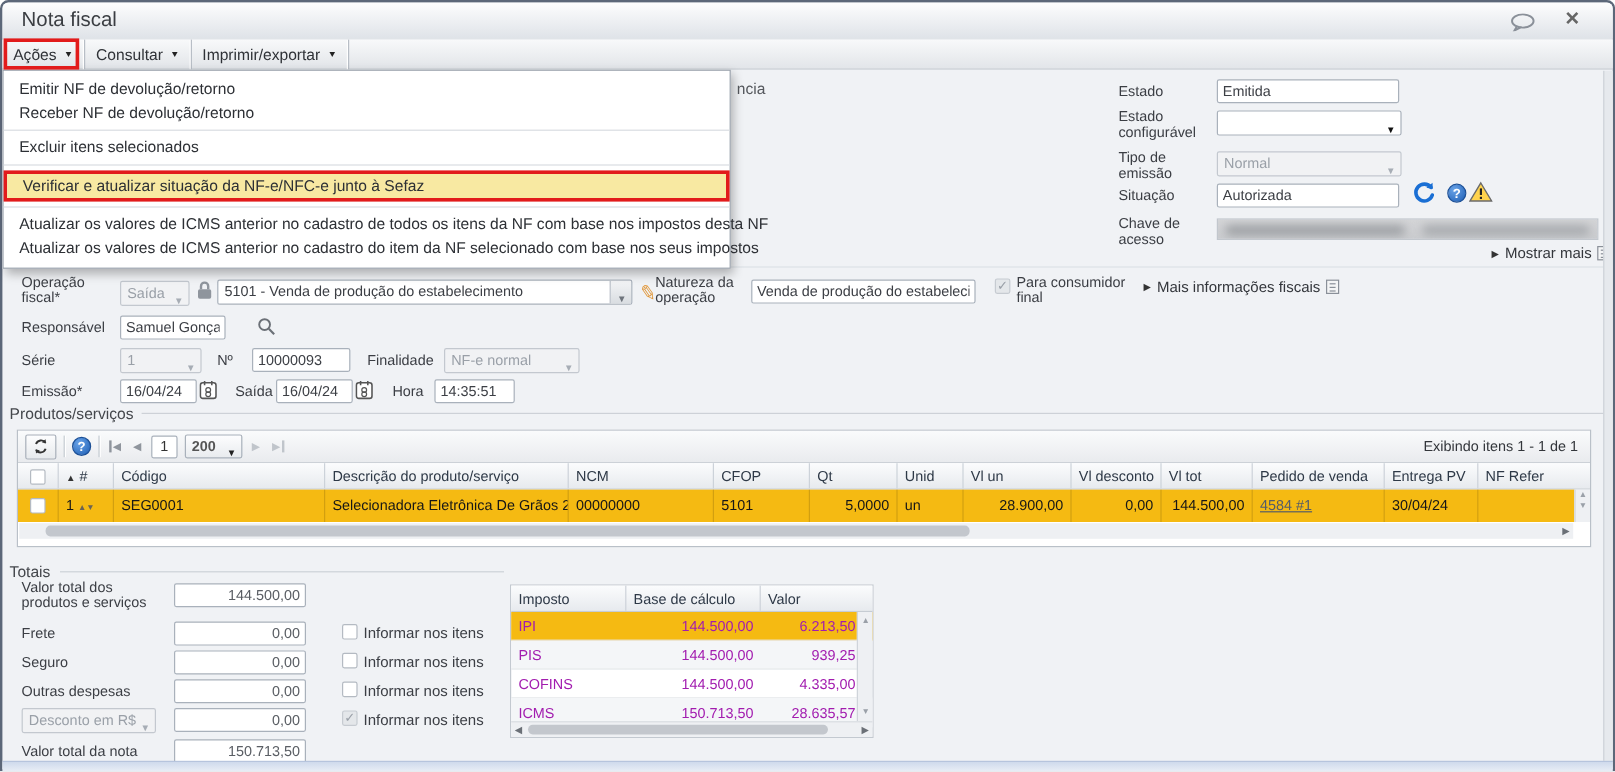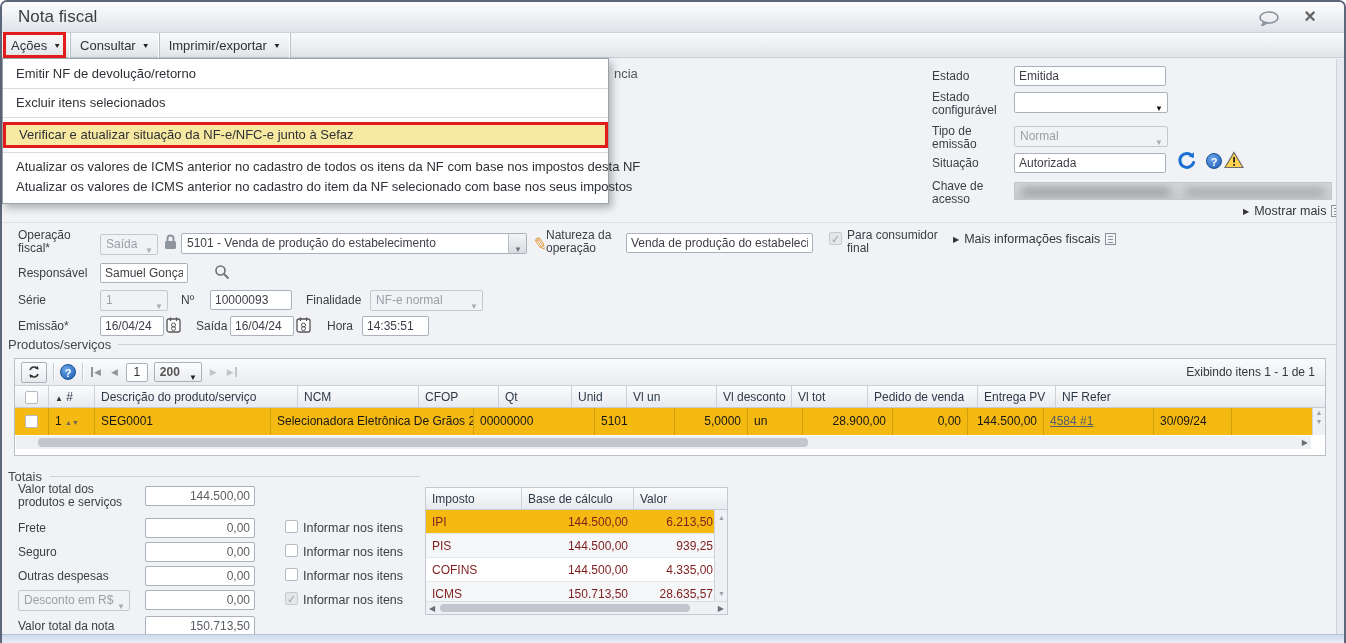--- a/index.html
+++ b/index.html
@@ -91,21 +91,21 @@
   .vstub span { font-size:7px; color:#9aa0a8; line-height:6px; }
   .hscroll { position:absolute; left:1px; right:14px; top:77px; height:13px; background:#eef0f3; }
   .hthumb { position:absolute; left:22px; top:2px; width:770px; height:9px; background:#c3c7cd; border-radius:4px; }
   .hscroll .ar { position:absolute; top:2px; font-size:8px; color:#6b7077; }
 
   
   .ttable { position:absolute; left:425px; top:487px; width:303px; height:128px; border:1px solid #c3c9d0; background:#fff; }
   .thead { display:flex; height:22px; background:linear-gradient(#fbfcfd,#e7eaee); border-bottom:1px solid #c6ccd3; }
   .thead .hc { border-right:1px solid #ccd2d9; font-size:12px; color:#2e3947; padding:4px 6px 0 6px; flex:0 0 auto; }
   .trow { display:flex; height:24px; border-bottom:1px solid #e6e9ec; }
-  .trow .tc { font-size:12px; color:#7f1d1d; padding:5px 6px 0 6px; flex:0 0 auto; white-space:nowrap; overflow:hidden; }
+  .trow .tc { font-size:12px; color:#a21caf; padding:5px 6px 0 6px; flex:0 0 auto; white-space:nowrap; overflow:hidden; }
   .trow.alt { background:#f4f6f8; }
   .trow.sel-row { background:#f5ba12; }
   .tvstub { position:absolute; right:0; top:22px; bottom:13px; width:13px; background:#eef0f3; border-left:1px solid #cfd4da; }
   .tvstub .up { position:absolute; top:4px; left:3px; font-size:7px; color:#9aa0a8; }
   .tvstub .dn { position:absolute; bottom:4px; left:3px; font-size:7px; color:#9aa0a8; }
   .thscroll { position:absolute; left:0; right:0; bottom:0; height:13px; background:#eef0f3; border-top:1px solid #d9dde1; }
   .thscroll .thumb { position:absolute; left:14px; top:2px; width:250px; height:8px; background:#c3c7cd; border-radius:4px; }
   .thscroll .ar { position:absolute; top:2px; font-size:8px; color:#6b7077; }
 
   .bottom-strip { position:absolute; left:2px; right:2px; bottom:0; height:9px;
@@ -296,20 +296,21 @@
         <span class="chev">▼</span>
       </div>
       <span class="pgic lite">▶</span>
       <span class="pgic lite"><span style="border-right:2px solid #c0c5cb; padding-right:1px;">▶</span></span>
       <span class="pstatus">Exibindo itens 1 - 1 de 1</span>
     </div>
 
     <div class="phead">
       <div class="hc" style="width:34px; text-align:center;"><span class="cbx" style="position:static; display:inline-block; vertical-align:-3px;"></span></div>
       <div class="hc" style="width:46px;"><span style="font-size:8px; color:#333;">▲</span> <span>#</span></div>
+      <div class="hc" style="width:176px;">Código</div>
       <div class="hc" style="width:203px;">Descrição do produto/serviço</div>
       <div class="hc" style="width:121px;">NCM</div>
       <div class="hc" style="width:80px;">CFOP</div>
       <div class="hc" style="width:73px;">Qt</div>
       <div class="hc" style="width:55px;">Unid</div>
       <div class="hc" style="width:90px;">Vl un</div>
       <div class="hc" style="width:75px;">Vl desconto</div>
       <div class="hc" style="width:76px;">Vl tot</div>
       <div class="hc" style="width:110px;">Pedido de venda</div>
       <div class="hc" style="width:78px;">Entrega PV</div>
@@ -322,21 +323,21 @@
       <div class="rc" style="width:176px;">SEG0001</div>
       <div class="rc" style="width:203px;">Selecionadora Eletrônica De Grãos 24 Can...</div>
       <div class="rc" style="width:121px;">00000000</div>
       <div class="rc" style="width:80px;">5101</div>
       <div class="rc r" style="width:73px;">5,0000</div>
       <div class="rc" style="width:55px;">un</div>
       <div class="rc r" style="width:90px;">28.900,00</div>
       <div class="rc r" style="width:75px;">0,00</div>
       <div class="rc r" style="width:76px;">144.500,00</div>
       <div class="rc" style="width:110px;"><span style="text-decoration:underline; color:#555d68;">4584 #1</span></div>
-      <div class="rc" style="width:78px;">30/09/24</div>
+      <div class="rc" style="width:78px;">30/04/24</div>
       <div class="rc" style="flex:1 1 auto; border-right:none;"></div>
     </div>
     <div class="vstub">
       <span>▲</span>
       <span>▼</span>
     </div>
     <div class="hscroll">
       <div class="hthumb"></div>
       <span class="ar" style="right:3px;">▶</span>
     </div>
@@ -409,20 +410,21 @@
       <div class="thumb"></div>
       <span class="ar" style="right:3px;">▶</span>
     </div>
   </div>
 
   <div class="right-track"></div>
   <div class="bottom-strip"></div>
 
   <div class="menu">
     <div class="mi">Emitir NF de devolução/retorno</div>
+    <div class="mi">Receber NF de devolução/retorno</div>
     <div class="msep"></div>
     <div class="mi">Excluir itens selecionados</div>
     <div class="msep"></div>
     <div class="mi-red-wrap">
       <div class="mi hl">Verificar e atualizar situação da NF-e/NFC-e junto à Sefaz</div>
     </div>
     <div class="msep"></div>
     <div class="mi">Atualizar os valores de ICMS anterior no cadastro de todos os itens da NF com base nos impostos desta NF</div>
     <div class="mi">Atualizar os valores de ICMS anterior no cadastro do item da NF selecionado com base nos seus impostos</div>
   </div>

